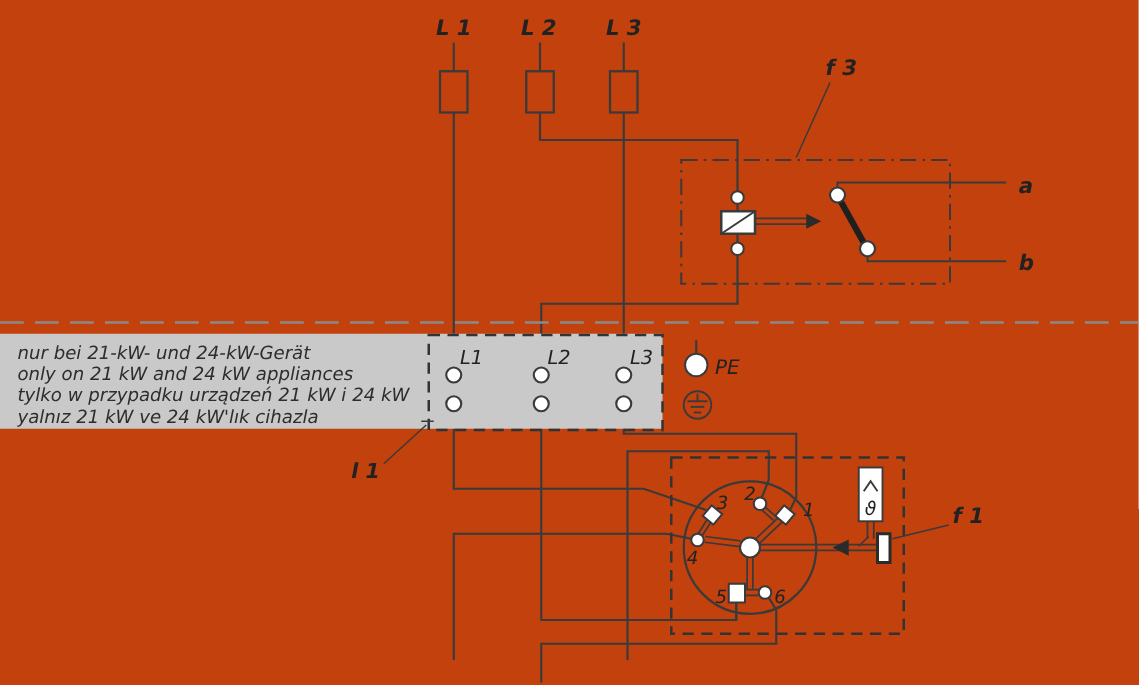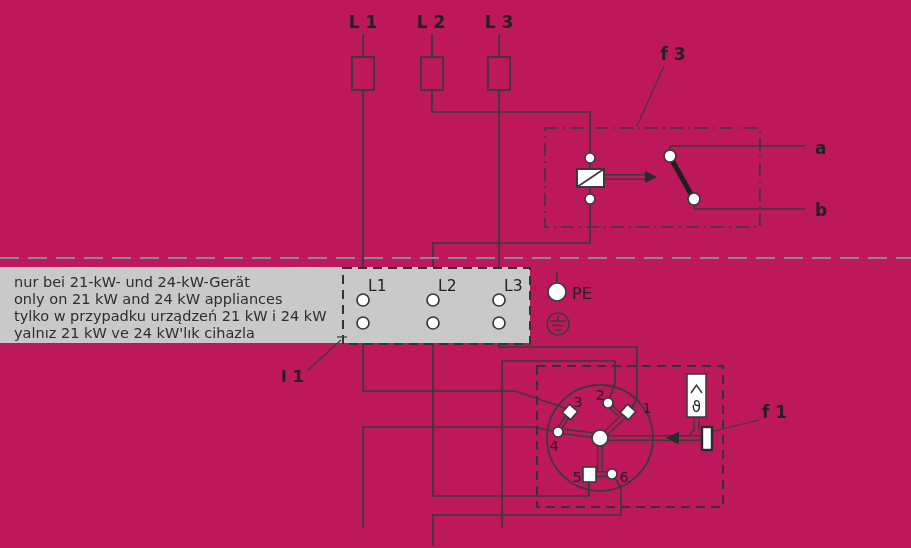--- a/index.html
+++ b/index.html
@@ -1,17 +1,17 @@
 <!DOCTYPE html>
 <html><head>
 <meta charset="utf-8">
 <style>
   html,body{margin:0;padding:0;background:#ffffff;}
-  .stage{position:relative;width:911px;height:548px;background:#be185d;overflow:hidden;
-         font-family:"DejaVu Sans",sans-serif;}
+  .stage{position:relative;width:911px;height:548px;background:#c2410c;overflow:hidden;
+         font-family:"DejaVu Sans",sans-serif;font-style:italic;}
   svg{display:block}
   text{fill:#222222;}
   .lbl-bold{font-weight:700;font-size:17px;}
   .lbl{font-size:15.5px;}
   .num{font-size:14.5px;}
   .note-line{font-size:14.5px;fill:#2d2d2d;}
 </style>
 </head>
 <body>
 

